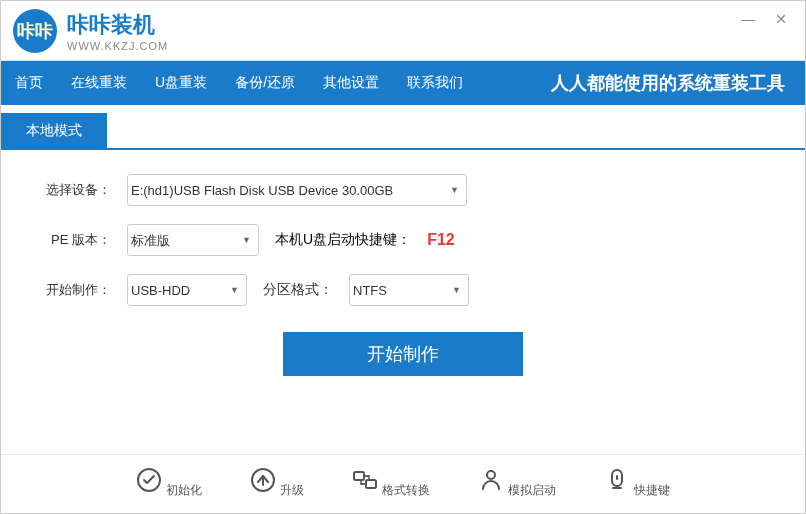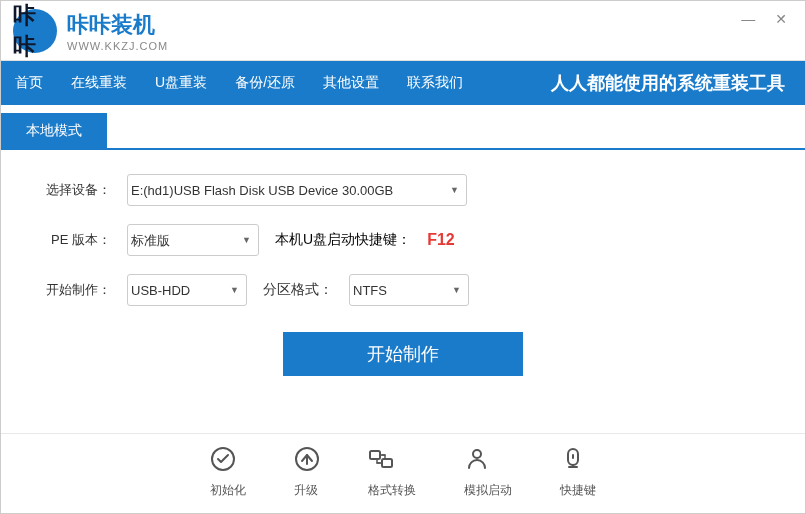--- a/index.html
+++ b/index.html
@@ -28,23 +28,23 @@
       border-bottom: 1px solid #e0e0e0;
       flex-shrink: 0;
     }
     .logo-circle {
       width: 44px;
       height: 44px;
       border-radius: 50%;
       background: #1a7bca;
       display: flex;
       align-items: center;
-      justify-content: flex-start;
-      color: #0f172a;
-      font-size: 23px;
+      justify-content: center;
+      color: #fef9c3;
+      font-size: 18px;
       font-weight: bold;
       flex-shrink: 0;
     }
     .app-title-block {
       margin-left: 10px;
       display: flex;
       flex-direction: column;
     }
     .app-name {
       font-size: 22px;
@@ -218,22 +218,21 @@
     .bottom-toolbar {
       display: flex;
       justify-content: center;
       gap: 48px;
       padding: 12px 0 14px;
       border-top: 1px solid #e8e8e8;
       flex-shrink: 0;
     }
     .tool-item {
       display: flex;
-      flex-direction: column;
-      align-items: flex-start;
+      align-items: flex-end;
       gap: 4px;
       cursor: pointer;
       color: #555;
     }
     .tool-icon {
       font-size: 22px;
       color: #555;
     }
     .tool-label {
       font-size: 12px;

